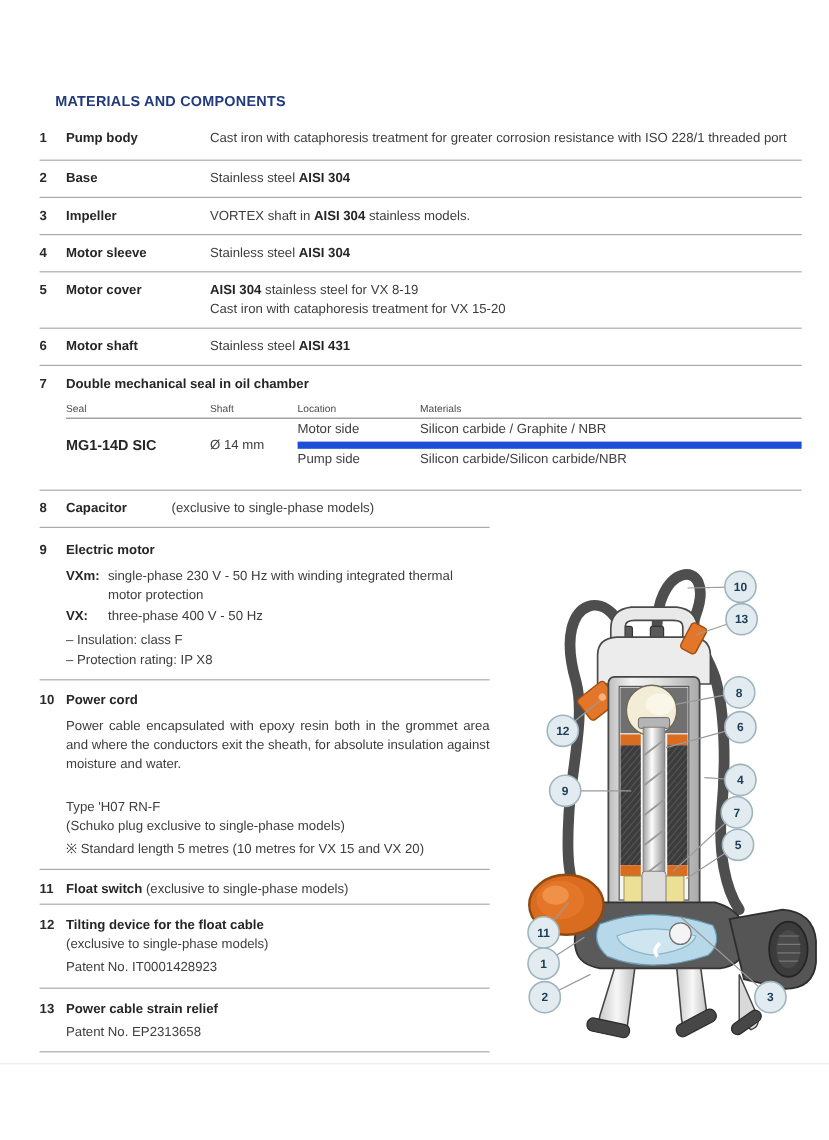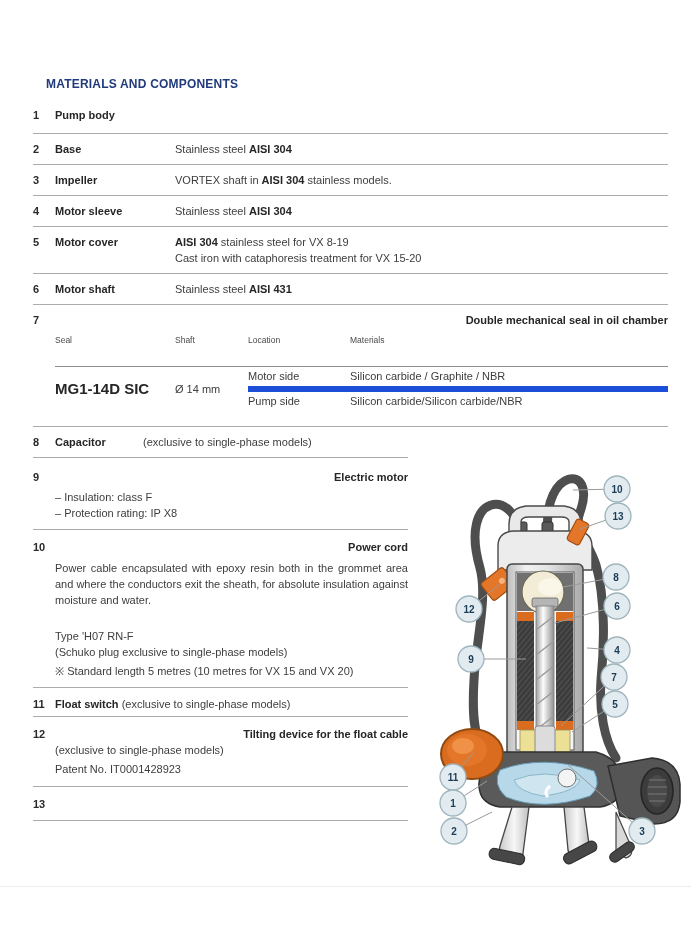--- a/index.html
+++ b/index.html
@@ -14,32 +14,32 @@
   .content { position:absolute; left:33px; top:97px; width:635px; font-size:11px; line-height:16px; }
   .crow { display:grid; grid-template-columns:22px 120px 1fr; align-items:start; border-bottom:1px solid #ababab; }
   .crow .num, .nrow .num { font-weight:bold; color:#2a2a2a; }
   .crow .name { font-weight:bold; color:#262626; }
   .crow.cap { grid-template-columns:22px 88px 1fr; }
   .p-a { padding:10px 0 10px; }
   .p-b { padding:7px 0 7px; }
   .p-c { padding:7px 0 6px; }
   .nrow { display:grid; grid-template-columns:22px 1fr; border-bottom:1px solid #ababab; }
   .narrow { width:375px; }
-  .ntitle { font-weight:bold; color:#262626;text-align:right; }
+  .ntitle { font-weight:bold; color:#262626; }
   .inline-name { font-weight:bold; color:#262626; }
   .hang { padding-left:35px; text-indent:-35px; margin-top:2px; }
   .hlabel { display:inline-block; width:35px; text-indent:0; font-weight:bold; color:#262626; }
   .bullets { margin-top:4px; }
   .justify { text-align:justify; margin-top:5px; }
   .mt3 { margin-top:3px; } .mt5 { margin-top:5px; } .mt8 { margin-top:20px; }
   .seal-table { margin:7px 0 9px 22px; }
   .st-head { display:grid; grid-template-columns:120px 73px 102px 1fr; font-size:8.5px; line-height:11px;
-             color:#4a4a4a; border-bottom:1px solid #8c8c8c; padding-bottom:20px; }
+             color:#4a4a4a; border-bottom:1px solid #8c8c8c; padding-bottom:2px; }
   .st-body { display:grid; grid-template-columns:120px 73px 102px 1fr; }
-  .st-seal { grid-row:1 / 3; align-self:center; font-weight:bold; font-size:15px; color:#262626; }
+  .st-seal { grid-row:1 / 3; align-self:center; font-weight:bold; font-size:12px; color:#262626; }
   .st-shaft { grid-row:1 / 3; align-self:center; }
   .st-cell { padding:1px 0 2px; }
   .st-b { border-bottom:6px solid #1d4ed8; }
   .diagram-wrap { position:absolute; left:430px; top:440px; width:261px; height:430px; }
   .leader { stroke:#9a9a9a; stroke-width:1; }
   .bubble { fill:#e1ebf0; stroke:#9fb4bd; stroke-width:1.3; }
   .bubble-label { font-family:"Liberation Sans", sans-serif; font-size:10px; font-weight:bold; fill:#1d3c55; text-anchor:middle; }
   .footer-rule { position:absolute; left:0; top:886px; width:691px; height:1px; background:#ededed; }
 </style>
 </head>
@@ -47,20 +47,21 @@
 
 <div class="page">
 
   <h1 class="heading">MATERIALS AND COMPONENTS</h1>
 
   <div class="content">
 
     <div class="crow p-a">
       <div class="num">1</div>
       <div class="name">Pump body</div>
+      <div class="desc"><span>Cast iron with cataphoresis treatment for greater corrosion resistance with ISO 228/1 threaded port</span></div>
     </div>
 
     <div class="crow p-b">
       <div class="num">2</div>
       <div class="name">Base</div>
       <div class="desc"><span>Stainless steel </span><span style="font-weight: bold; color: rgb(38, 38, 38);">AISI 304</span></div>
     </div>
 
     <div class="crow p-b">
       <div class="num">3</div>
@@ -115,20 +116,26 @@
     <div class="crow cap p-b narrow">
       <div class="num">8</div>
       <div class="name">Capacitor</div>
       <div class="desc">(exclusive to single-phase models)</div>
     </div>
 
     <div class="nrow narrow" style="padding:11px 0 8px;">
       <div class="num">9</div>
       <div>
         <div class="ntitle">Electric motor</div>
+        <div class="hang mt5">
+          <span class="hlabel">VXm:</span><span>single-phase 230 V - 50 Hz with winding integrated thermal motor protection</span>
+        </div>
+        <div class="hang">
+          <span class="hlabel">VX:</span><span>three-phase 400 V - 50 Hz</span>
+        </div>
         <div class="bullets">
           <div>– Insulation: class F</div>
           <div>– Protection rating: IP X8</div>
         </div>
       </div>
     </div>
 
     <div class="nrow narrow" style="padding:9px 0 8px;">
       <div class="num">10</div>
       <div>
@@ -152,20 +159,24 @@
       <div class="num">12</div>
       <div>
         <div class="ntitle">Tilting device for the float cable</div>
         <div>(exclusive to single-phase models)</div>
         <div class="mt3">Patent No. IT0001428923</div>
       </div>
     </div>
 
     <div class="nrow narrow" style="padding:9px 0 8px;">
       <div class="num">13</div>
+      <div>
+        <div class="ntitle">Power cable strain relief</div>
+        <div class="mt3">Patent No. EP2313658</div>
+      </div>
     </div>
 
   </div>
 
   <div class="diagram-wrap">
     <svg viewBox="0 0 261 430" width="261" height="430">
       <defs>
         <linearGradient id="gSleeve" x1="0" y1="0" x2="1" y2="0">
           <stop offset="0" stop-color="#bdbdbd"></stop>
             <stop offset="0.25" stop-color="#f2f2f2"></stop>

